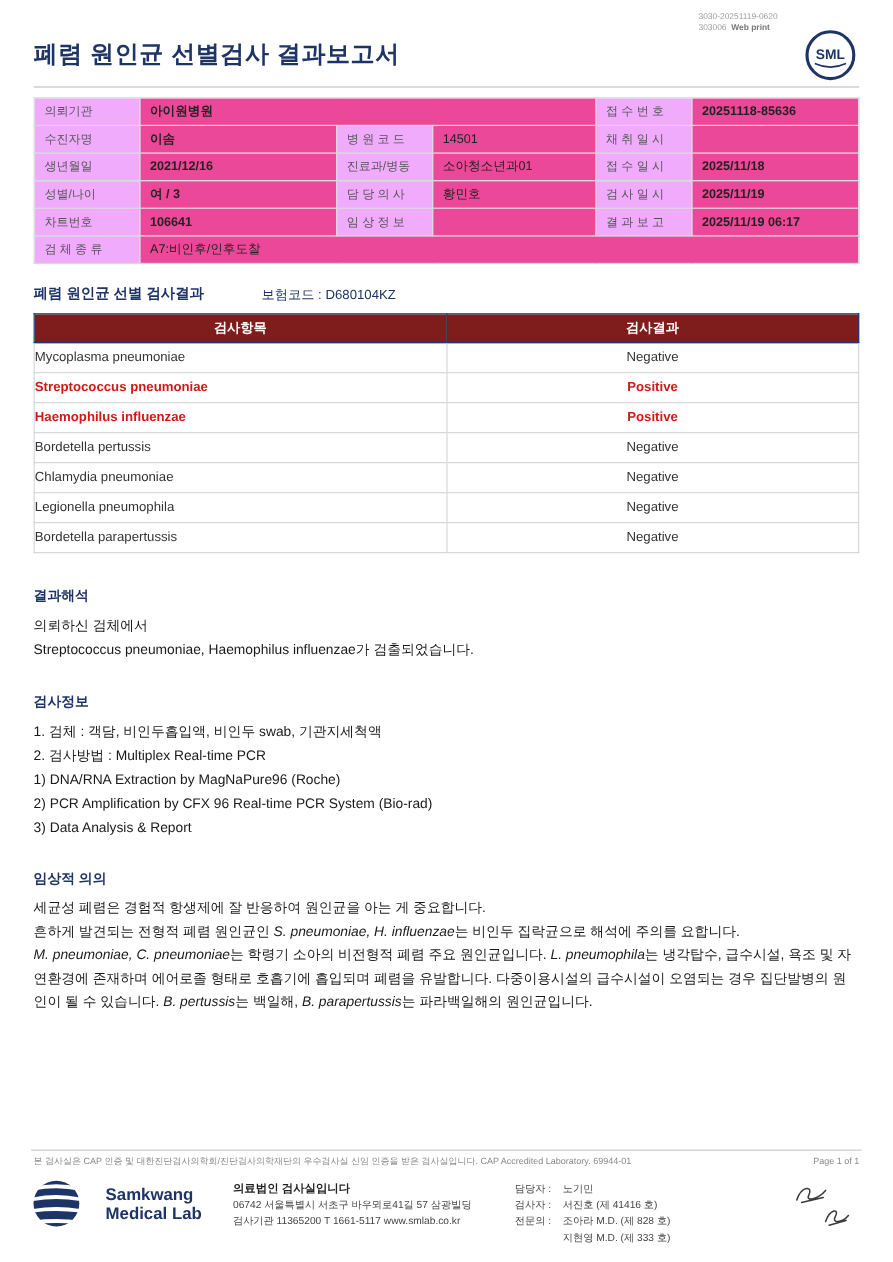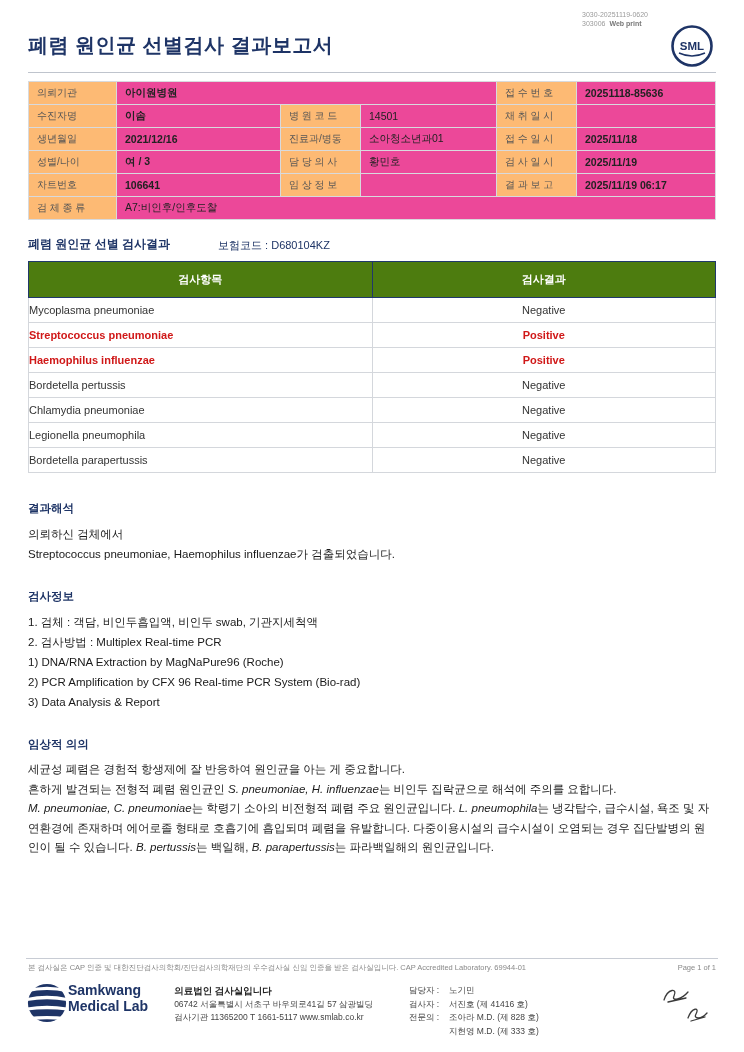--- a/index.html
+++ b/index.html
@@ -13,51 +13,51 @@
   .print-info .wp { color:#777; font-weight:bold; margin-left:4px; }
   .logo-top { position:absolute; top:24px; right:30px; width:44px; height:44px; }
 
   
   .title { margin-top:8px; font-size:20px; font-weight:bold; color:#1e3466; letter-spacing:0.5px; }
   .rule { margin-top:13px; border-top:1px solid #bfc4cd; }
 
   
   table.info { width:100%; border-collapse:collapse; margin-top:8px; table-layout:fixed; }
   table.info td { border:1px solid #d8dadd; height:23px; padding:0 8px; font-size:10.5px; vertical-align:middle; }
-  table.info td.lbl { background:#fdba74; color:#555; font-size:10px; }
+  table.info td.lbl { background:#f0abfc; color:#555; font-size:10px; }
   table.info td.val { background:#ec4899; color:#222; }
   table.info td.b { font-weight:bold; }
 
   
   .section-bar { margin-top:16px; display:flex; align-items:flex-end; }
   .sec-title { font-size:12px; font-weight:bold; color:#1e3466; }
   .ins-code { font-size:11px; color:#1e3466;margin-left:48px; }
 
   
   table.results { width:100%; border-collapse:collapse; margin-top:8px; table-layout:fixed; }
-  table.results th { background:#4d7c0f; color:#fff; font-size:11px; font-weight:bold; height:36px; border:1px solid #20386b; }
+  table.results th { background:#7f1d1d; color:#fff; font-size:11px; font-weight:bold; height:24px; border:1px solid #20386b; }
   table.results th + th { border-left:1px solid rgba(255,255,255,0.45); }
   table.results td { border:1px solid #d4d7dc; height:25px; font-size:11px; color:#333; vertical-align:middle; }
   table.results td.item { text-align:left; }
   table.results td.res { text-align:center; }
   table.results tr.pos td { color:#d01818; font-weight:bold; }
 
   
   .section { margin-top:25px; }
   .sec-head { font-size:11.5px; font-weight:bold; color:#1e3466; margin-bottom:8px; }
   .sec-body .line { font-size:11.5px; color:#1a1a1a; line-height:20px; }
   .clinical .sec-body .line { line-height:19.5px; }
   .sec-body i { font-style:italic; }
 
   
   .footer { position:absolute; left:0; right:0; bottom:0; padding:0 26px 14px; }
   .foot-rule { border-top:1px solid #c8ccd4; }
   .cert-line { display:flex; justify-content:space-between; font-size:7.5px; color:#888; padding:4px 2px 0; }
   .foot-main { display:flex; align-items:flex-start; margin-top:9px; }
-  .foot-logo { display:flex; align-items:flex-start; gap:0; }
+  .foot-logo { display:flex; align-items:center; gap:20px; }
   .foot-logo svg { width:42px; height:42px; display:block; }
   .foot-logo-text { font-size:14px; font-weight:bold; color:#1e3466; line-height:16px; }
   .foot-org { margin-left:26px; font-size:8.5px; color:#444; line-height:13.5px; padding-top:2px; }
   .org-name { font-size:9.5px; font-weight:bold; color:#222; }
   .foot-contacts { margin-left:36px; font-size:8.5px; color:#444; padding-top:2px; }
   .contact-row { display:flex; line-height:13.5px; }
   .contact-label { width:40px; }
   .signature { margin-left:auto; margin-right:6px; padding-top:4px; }
 </style>
 </head>

